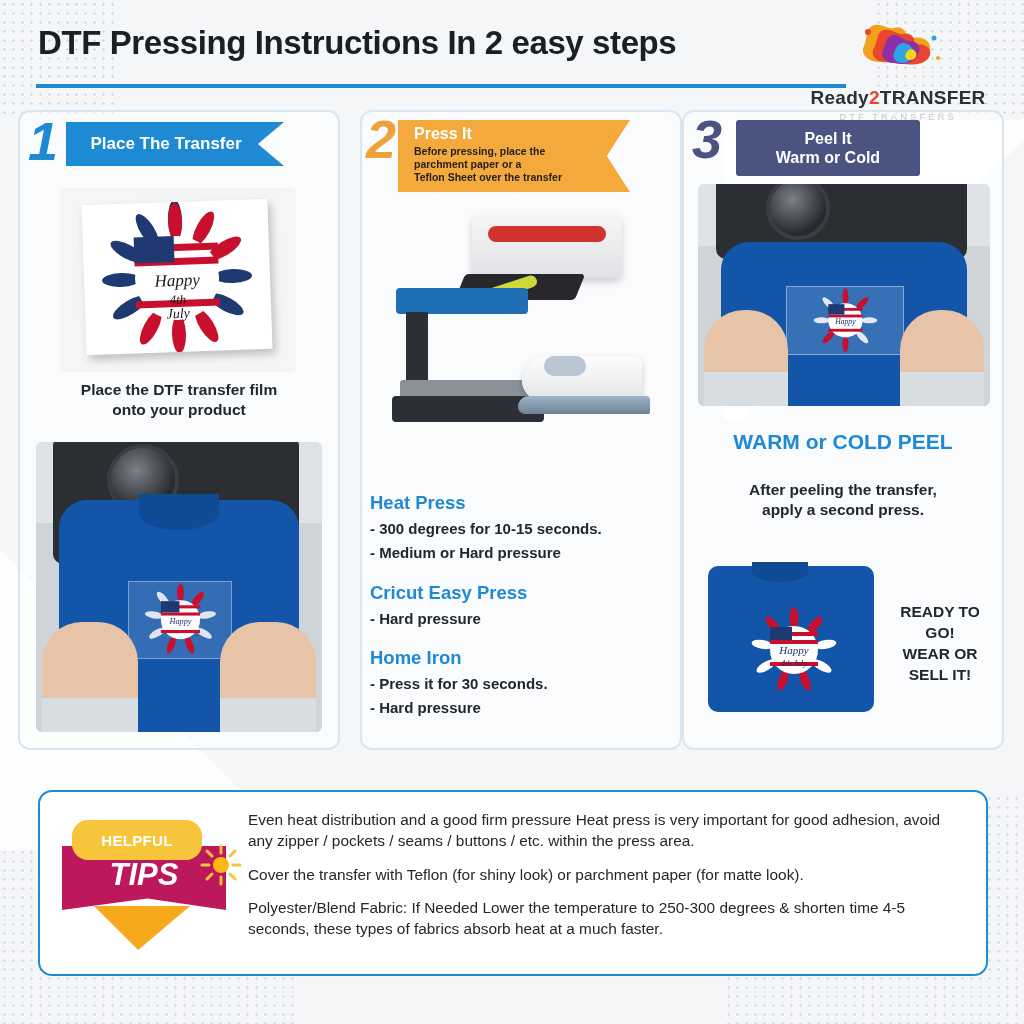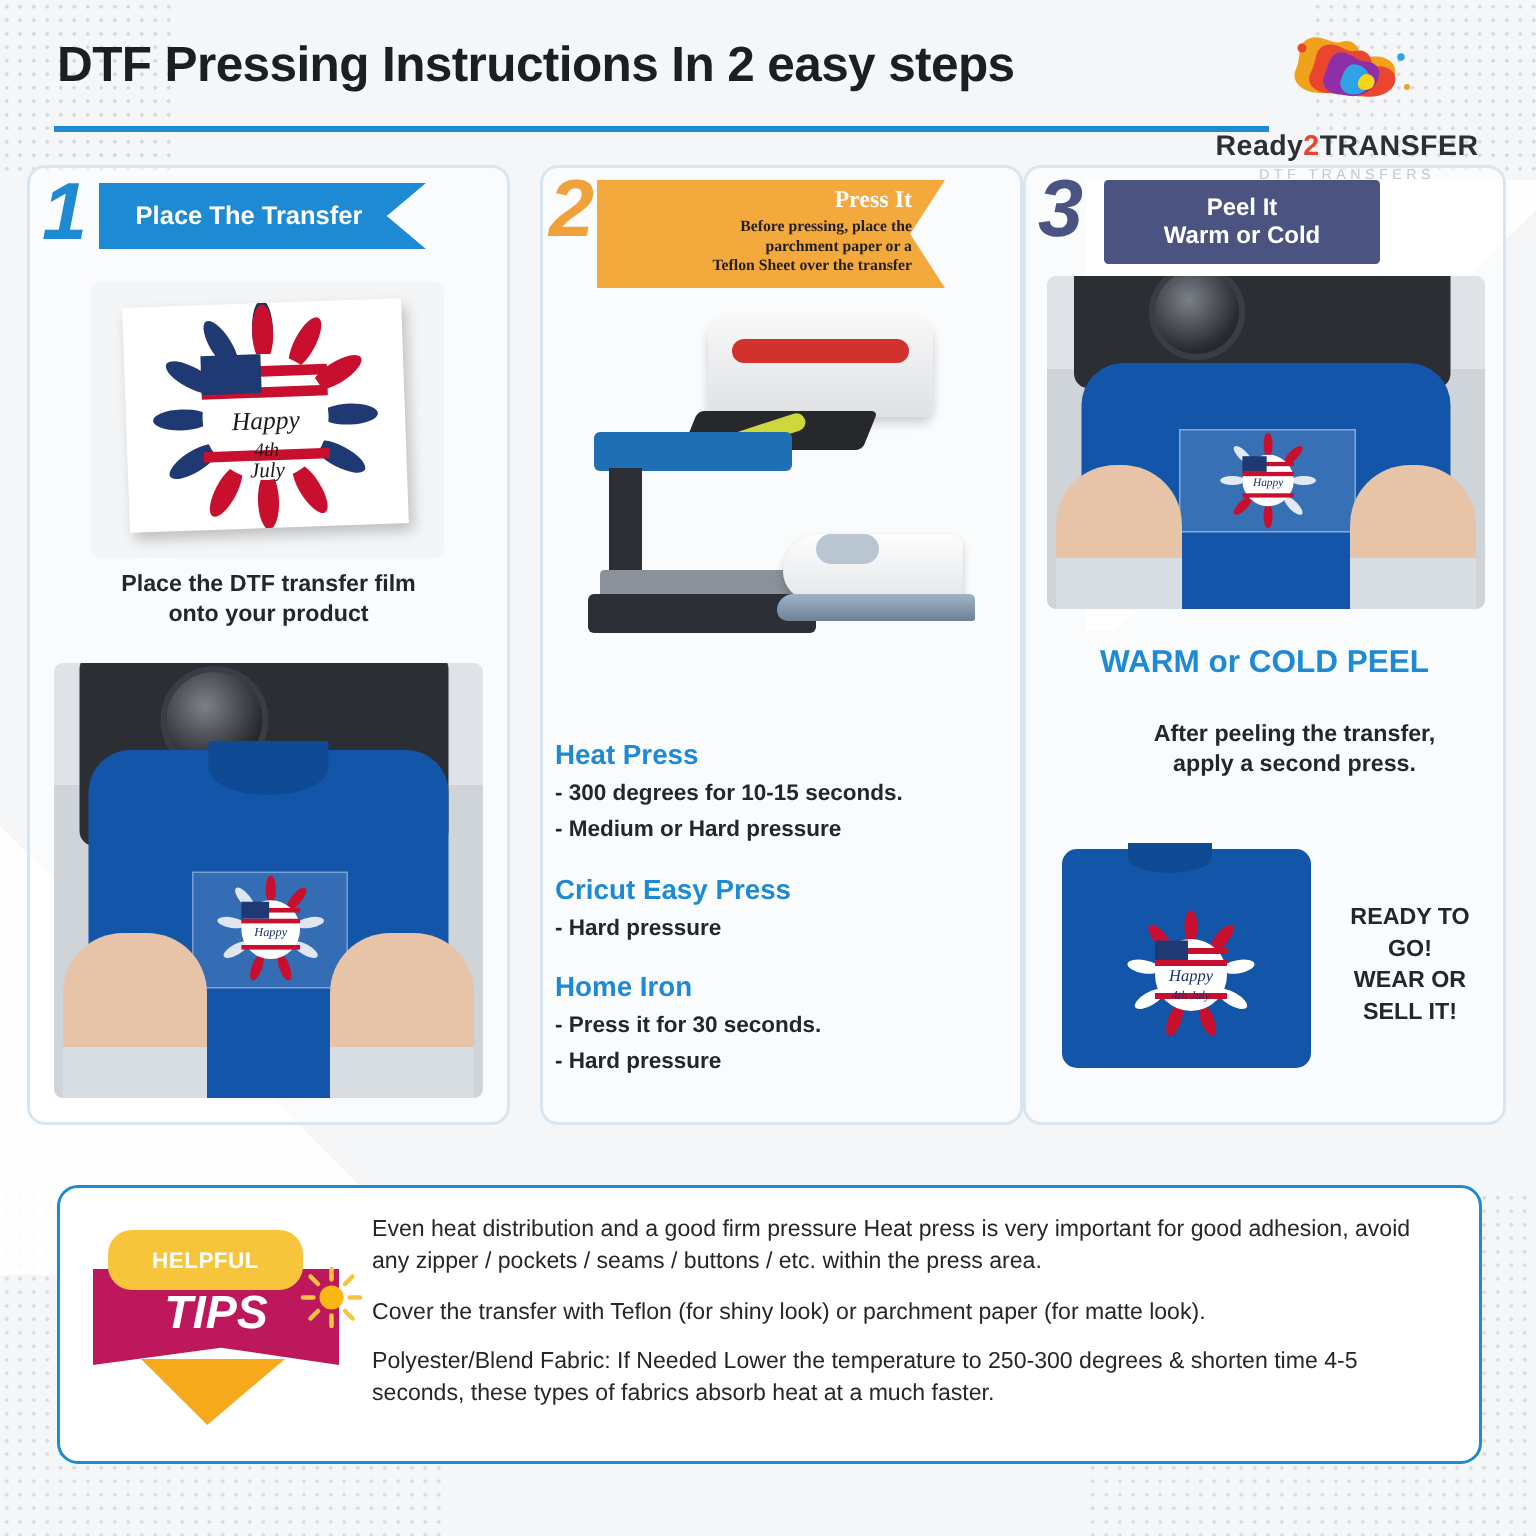--- a/index.html
+++ b/index.html
@@ -163,22 +163,21 @@
   }
   .ribbon2 {
     position: absolute;
     left: 36px; top: 8px;
     width: 232px; height: 72px;
     background: #f3a93c;
     clip-path: polygon(0 0, 100% 0, 90% 50%, 100% 100%, 0 100%);
     color: #231f20;
     box-sizing: border-box;
     padding: 5px 22px 4px 16px;
-    text-align: right;
-    font-family: Liberation Serif, serif;
+    text-align: left;
   }
   .ribbon2 .hd { font-weight: bold; font-size: 16px; color:#fff; }
   .ribbon2 .sub { font-size: 10.5px; font-weight: bold; line-height: 1.25; margin-top: 2px; }
   .ribbon3 {
     position: absolute;
     left: 52px; top: 8px;
     width: 184px; height: 56px;
     background: #4b5481;
     border-radius: 3px;
     color: #fff;
@@ -627,21 +626,21 @@
           <div class="hand left" style="width:84px;height:96px;">
               <div class="cuff"></div>
             </div>
           <div class="hand right" style="width:84px;height:96px;">
               <div class="cuff"></div>
             </div>
         </div>
       </div>
 
       <div class="peel-label" style="top:318px;">WARM or COLD PEEL</div>
-      <div class="caption" style="left: 0px; top: 368px; white-space: pre-line; padding-left: 20px;">After peeling the transfer,
+      <div class="caption" style="left: 0px; top: 368px; white-space: pre-line;">After peeling the transfer,
 apply a second press.</div>
 
       <div class="imgbox" style="left:18px; top:440px; width:180px; height:176px; background:transparent;">
         <div style="position:absolute; left:6px; top:14px; width:166px; height:146px; background:#1355a8; border-radius:10px;">
           <div style="position:absolute; left:44px; top:-4px; width:56px; height:20px; background:#0f4a95; border-radius:0 0 50% 50%;"></div>
           <div style="position:absolute; left:34px; top:38px; width:104px; height:92px;">
             <svg width="104" height="92" viewBox="0 0 104 92">
               <g transform="translate(52,46)">
                 <g fill="#c8102e">
                   <ellipse cx="0" cy="-32" rx="4.4" ry="11" transform="rotate(0)"></ellipse>

